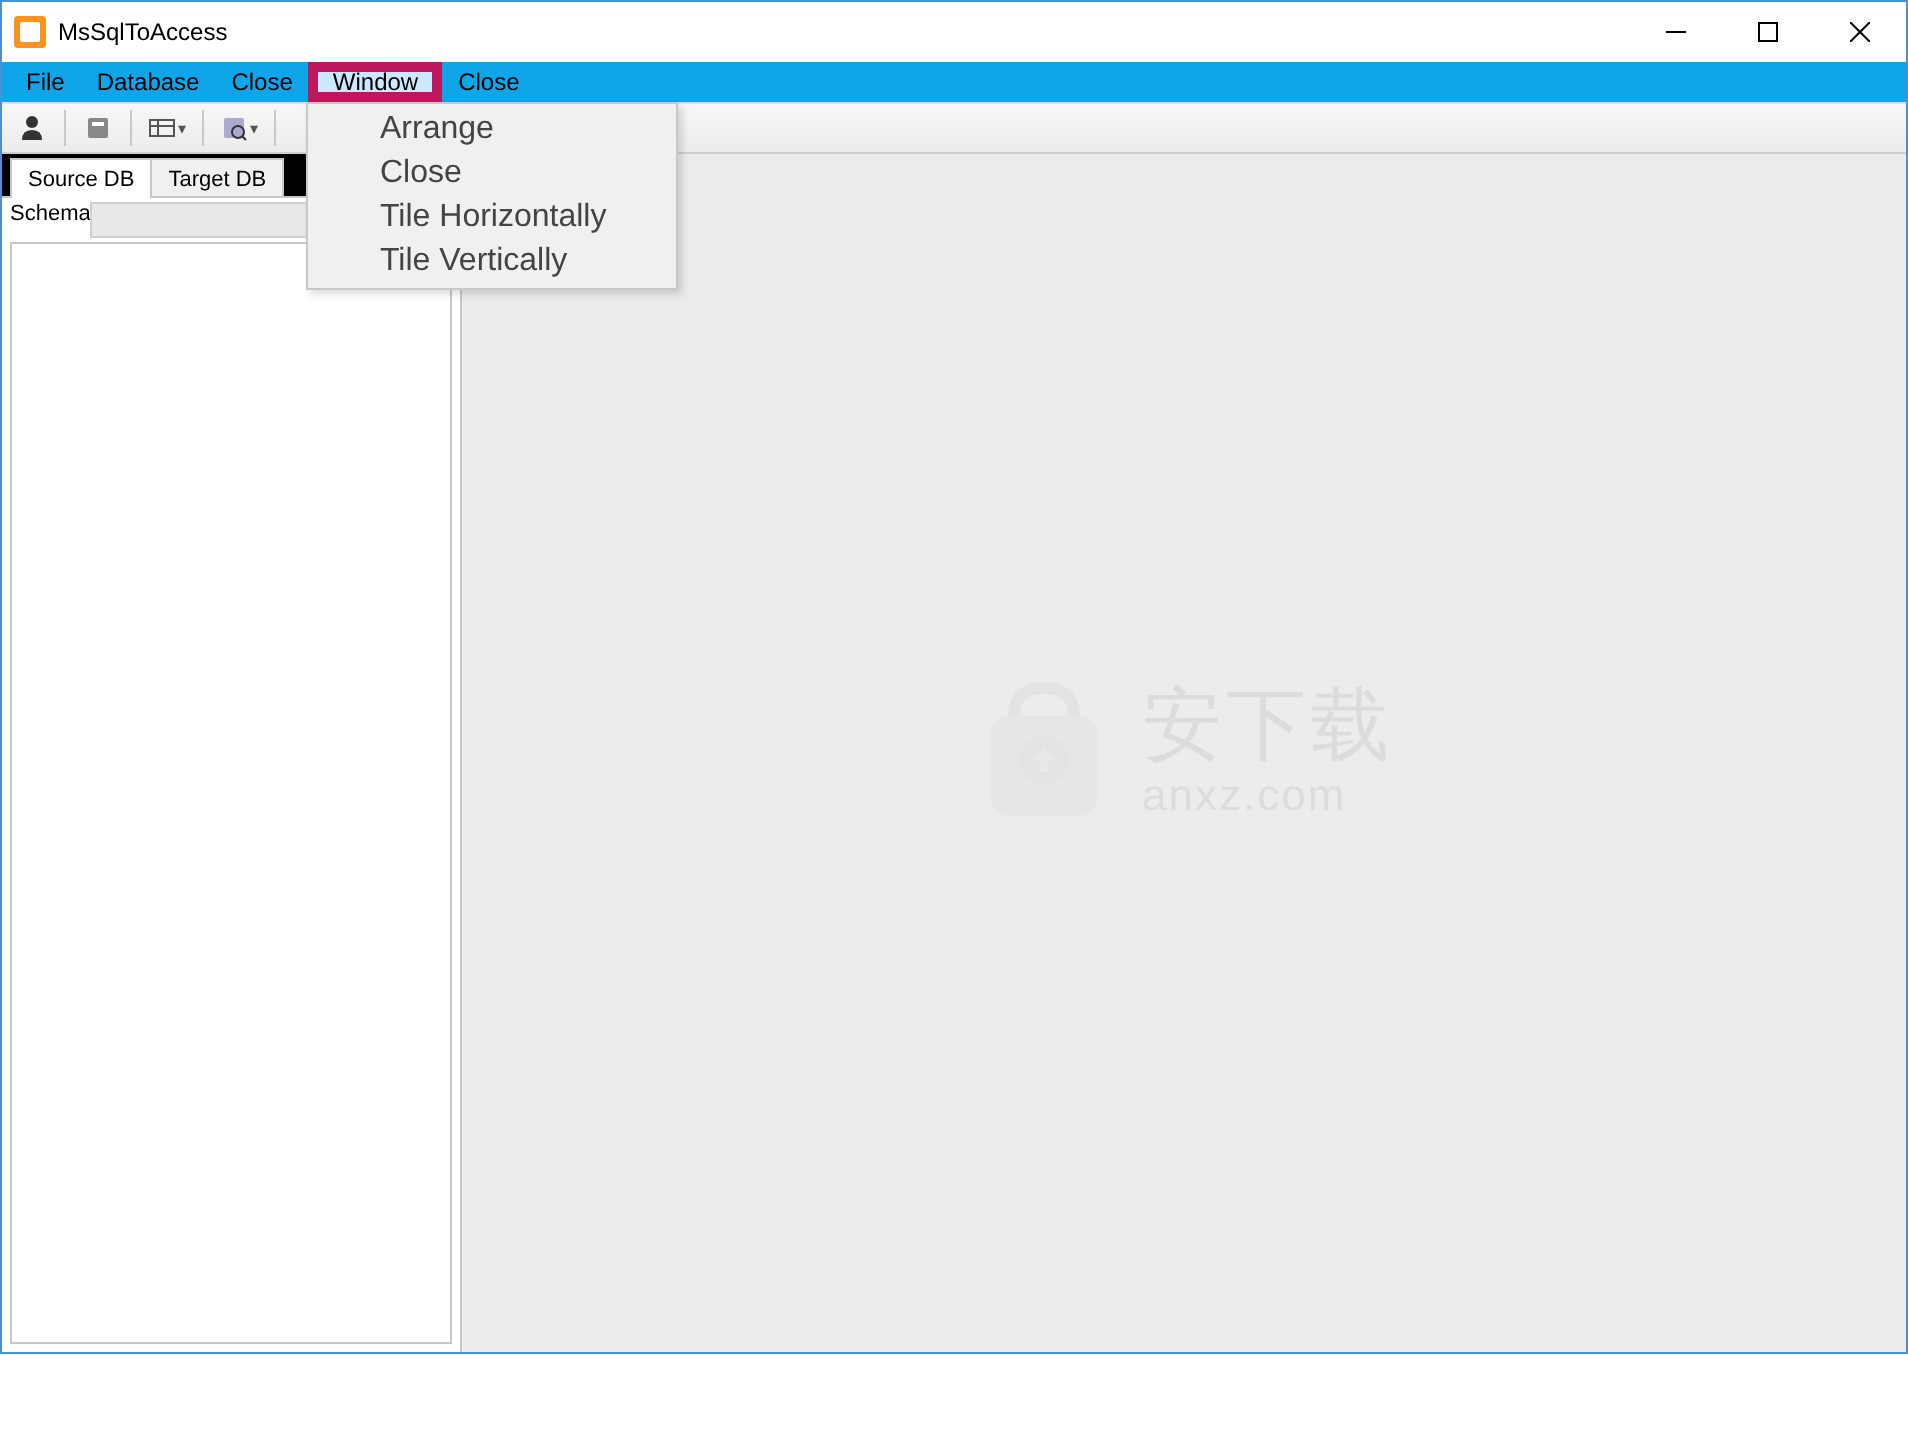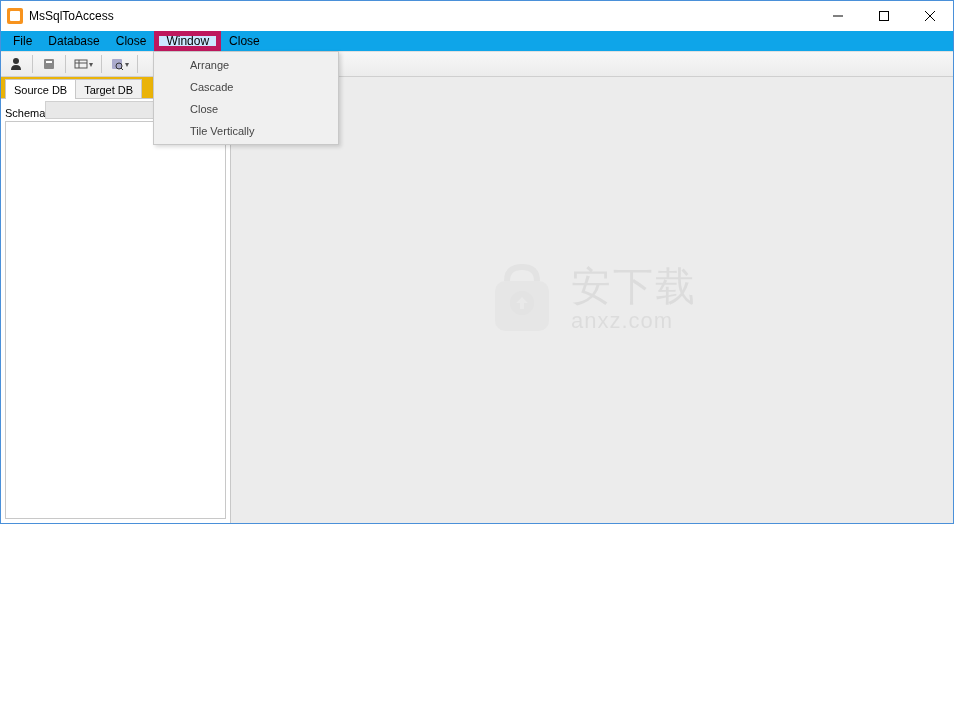--- a/index.html
+++ b/index.html
@@ -1,49 +1,49 @@
 <!DOCTYPE html>
 <html><head>
 <meta charset="utf-8">
 <style>
 * { box-sizing: border-box; margin: 0; padding: 0; }
 html, body { width: 954px; height: 722px; font-family: "Segoe UI", Tahoma, sans-serif; font-size: 12px; overflow: hidden; background: #fff; }
-.window { width: 954px; height: 524px; border: 1px solid #4a90d9; display: flex; flex-direction: column; background: #fff; }
+.window { width: 954px; height: 677px; border: 1px solid #4a90d9; display: flex; flex-direction: column; background: #fff; }
 .titlebar { height: 30px; background: #fff; display: flex; align-items: center; padding-left: 6px; }
 .titlebar-icon { width: 16px; height: 16px; background: #f7931e; border-radius: 2px; margin-right: 6px; position: relative; }
 .titlebar-icon::after { content: ""; position: absolute; left: 3px; top: 3px; width: 10px; height: 10px; background: #fff; border-radius: 1px; }
 .titlebar-title { flex: 0 0 auto; color: #000; font-size: 12px; }
 .titlebar-spacer { flex: 1; }
 .win-btn { width: 46px; height: 30px; display: flex; align-items: center; justify-content: center; color: #000; }
 .menubar { height: 20px; background: #0ea5e9; display: flex; align-items: stretch; padding: 0 4px; border-bottom: 0; }
 .menu-item { padding: 2px 8px; display: flex; align-items: center; font-size: 12px; color: #000; }
 .menu-item.active { background: #cce8ff; border: 5px solid #be185d; padding: 1px 7px; }
 .toolbar { height: 26px; background: linear-gradient(#f7f7f7,#ececec); border-top: 1px solid #e0e0e0; border-bottom: 1px solid #cfcfcf; display: flex; align-items: center; padding: 0 4px; gap: 2px; }
 .tool-btn { width: 22px; height: 22px; display: flex; align-items: center; justify-content: center; border: 1px solid transparent; border-radius: 2px; color: #555; }
 .tool-sep { width: 1px; height: 18px; background: #c8c8c8; margin: 0 3px; }
 .body-area { flex: 1; display: flex; min-height: 0; }
 .left-panel { width: 230px; border-right: 1px solid #c8c8c8; display: flex; flex-direction: column; background: #fff; }
-.tabs-row { display: flex; height: 22px; align-items: flex-end; padding: 2px 4px 0 4px; background: #eab308; }
+.tabs-row { display: flex; height: 22px; align-items: flex-end; padding: 2px 4px 0 4px; background: #000000; }
 .tab { height: 20px; padding: 2px 8px; font-size: 11px; border: 1px solid #c8c8c8; background: #f0f0f0; display: flex; align-items: center; border-bottom: none; margin-right: -1px; }
 .tab.active { background: #fff; z-index: 2; }
 .tab-underline { height: 1px; background: #c8c8c8; margin-top: -1px; }
-.schema-row { display: flex; align-items: flex-end; height: 22px; padding: 2px 4px; gap: 0; }
+.schema-row { display: flex; align-items: flex-start; height: 22px; padding: 2px 4px; gap: 0; }
 .schema-label { font-size: 11px; color: #000; }
 .schema-field { flex: 1; height: 18px; background: #e8e8e8; border: 1px solid #d0d0d0; }
 .tree-area { flex: 1; border-top: 1px solid #c8c8c8; background: #fff; margin: 0 4px 4px 4px; border: 1px solid #c8c8c8; }
 .right-panel { flex: 1; background: #ececec; position: relative; display: flex; align-items: center; justify-content: center; }
 .watermark { opacity: 0.18; color: #888; text-align: center; user-select: none; display: flex; align-items: center; gap: 14px; }
 .watermark-bag { width: 70px; height: 74px; position: relative; }
 .watermark-bag svg { width: 70px; height: 74px; }
 .watermark-text { display: flex; flex-direction: column; align-items: flex-start; }
 .watermark-cn { font-size: 40px; font-weight: 400; letter-spacing: 2px; color: #999; line-height: 1; }
 .watermark-en { font-size: 22px; color: #999; letter-spacing: 1px; margin-top: 2px; }
 .dropdown { position: absolute; left: 153px; top: 51px; width: 186px; background: #f0f0f0; border: 1px solid #c8c8c8; box-shadow: 2px 2px 4px rgba(0,0,0,0.15); z-index: 100; padding: 2px; }
 .dropdown-gutter { position: absolute; left: 2px; top: 2px; bottom: 2px; width: 26px; background: #f0f0f0; }
-.dropdown-item { height: 22px; display: flex; align-items: center; padding-left: 34px; font-size: 11px; color: #444; position: relative; }
+.dropdown-item { height: 22px; display: flex; align-items: center; padding-left: 34px; font-size: 16px; color: #444; position: relative; }
 svg { display: block; }
 </style>
 </head>
 <body>
 
 <div class="window">
 
   <div class="titlebar">
     <div class="titlebar-icon"></div>
     <div class="titlebar-title">MsSqlToAccess</div>
@@ -138,16 +138,16 @@
         </div>
       </div>
     </div>
   </div>
 
 </div>
 
 <div class="dropdown">
   <div class="dropdown-gutter"></div>
   <div class="dropdown-item">Arrange</div>
-  <div class="dropdown-item">Cascade</div>
   <div class="dropdown-item">Close</div>
+  <div class="dropdown-item">Tile Horizontally</div>
   <div class="dropdown-item">Tile Vertically</div>
 </div>
 
 </body></html>

